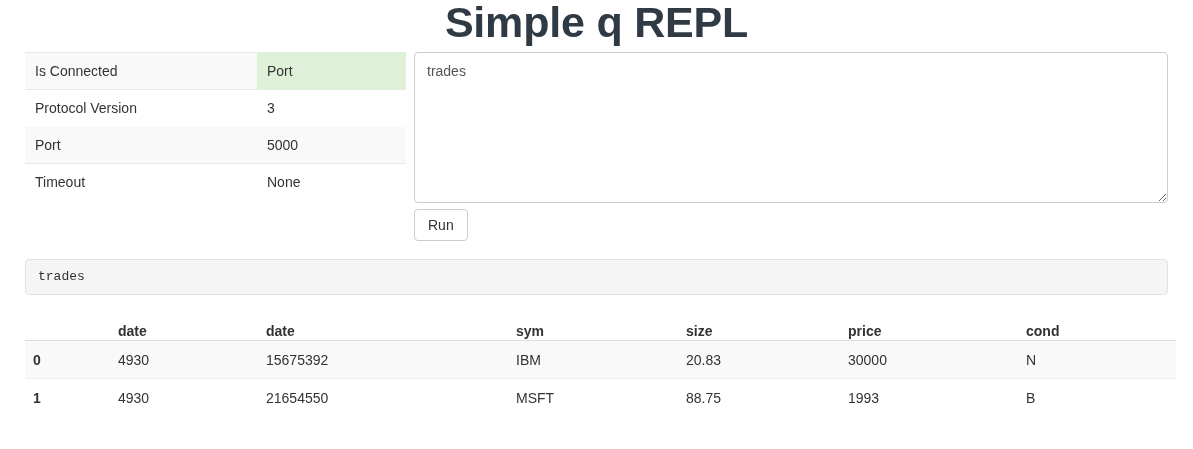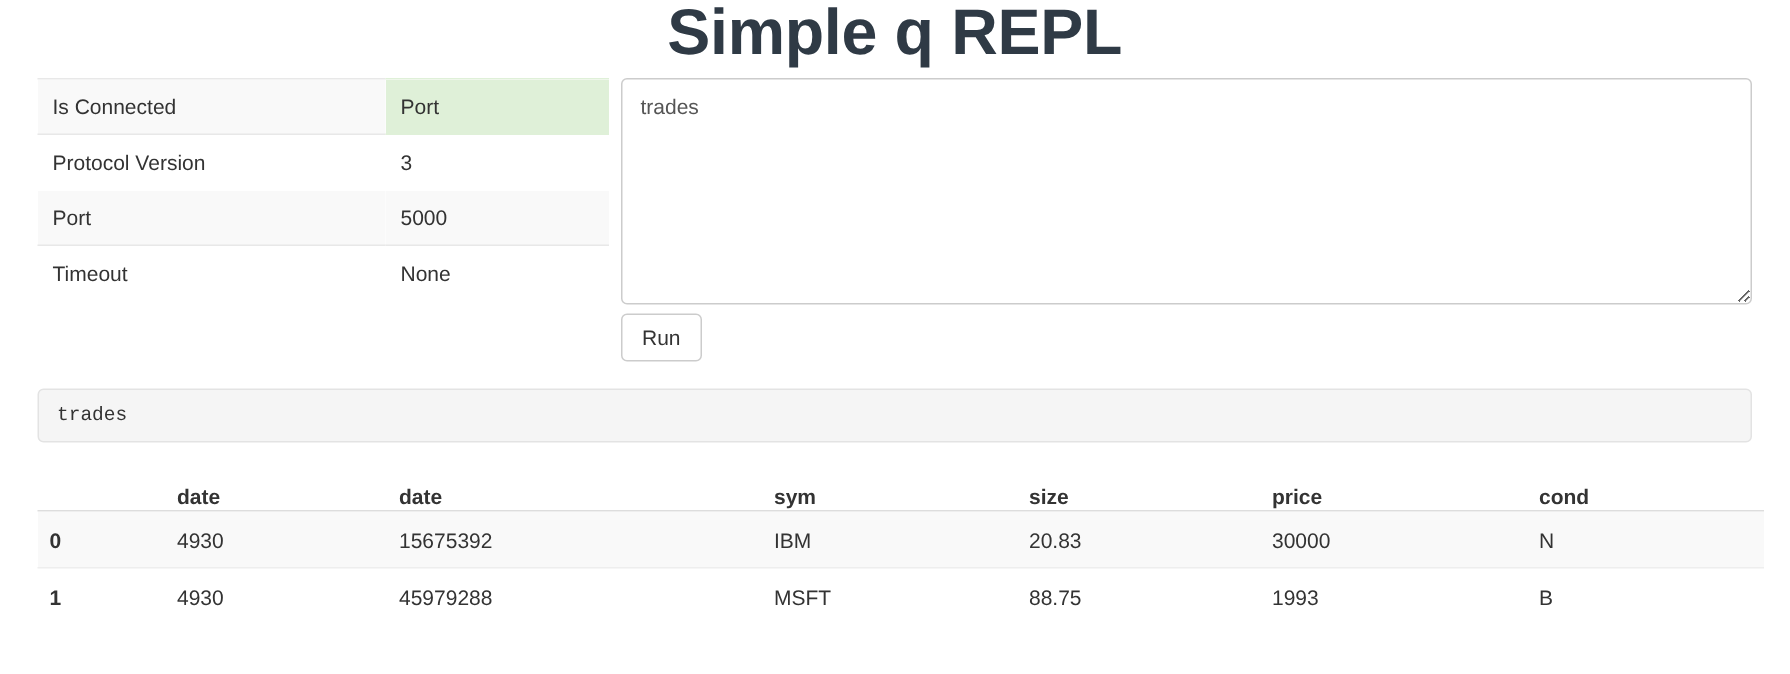--- a/index.html
+++ b/index.html
@@ -232,20 +232,20 @@
       <td class="col-date">4930</td>
       <td class="col-time">15675392</td>
       <td class="col-sym">IBM</td>
       <td class="col-price">20.83</td>
       <td class="col-size">30000</td>
       <td class="col-cond">N</td>
     </tr>
     <tr>
       <td class="col-idx idx">1</td>
       <td class="col-date">4930</td>
-      <td class="col-time">45979288</td>
+      <td class="col-time">21654550</td>
       <td class="col-sym">MSFT</td>
       <td class="col-price">88.75</td>
       <td class="col-size">1993</td>
       <td class="col-cond">B</td>
     </tr>
   </tbody>
 </table>
 
 </body></html>

